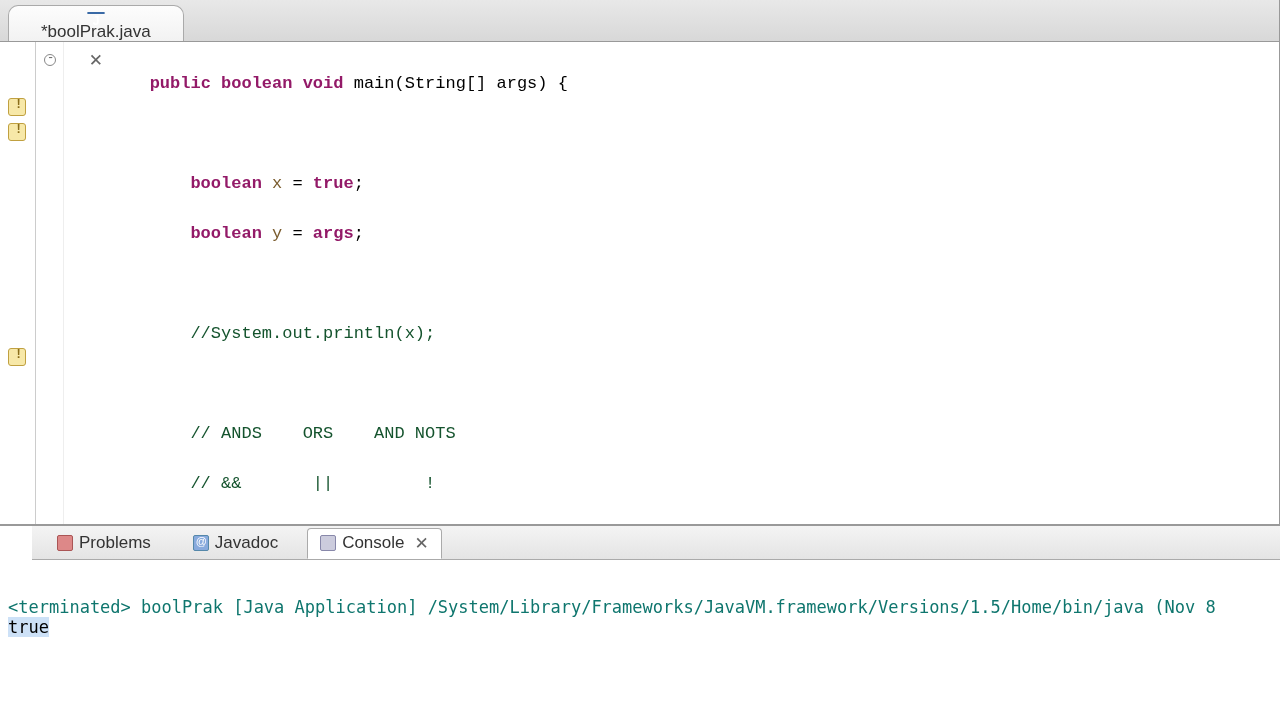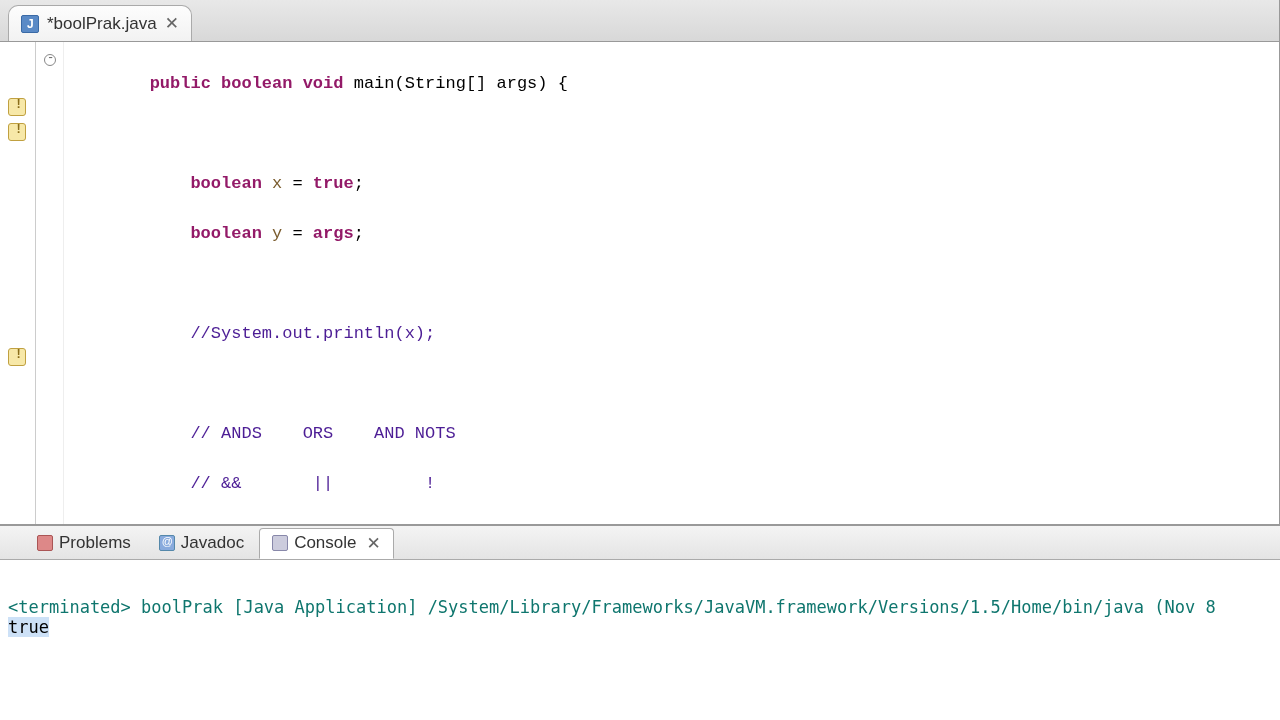--- a/index.html
+++ b/index.html
@@ -25,28 +25,29 @@
     display: flex;
     align-items: flex-end;
     padding-left: 8px;
   }
   .tab {
     background: linear-gradient(#fdfdfd, #f2f2f2);
     border: 1px solid #aaa;
     border-bottom: none;
     border-top-left-radius: 10px;
     border-top-right-radius: 10px;
-    padding: 6px 12px;
+    padding: 6px 32px;
     display: flex;
     align-items: center;
     gap: 8px;
     height: 36px;
     font-family: "Lucida Grande", Arial, sans-serif;
     font-size: 17px;
     color: #333;
+    flex-direction: column;
   }
   .tab .j-icon {
     width: 18px; height: 18px;
     background: #5a8ac6;
     border: 1px solid #3a6aa6;
     border-radius: 2px;
     position: relative;
   }
   .tab .j-icon::after {
     content: "J";
@@ -120,43 +121,44 @@
     white-space: pre;
     line-height: 25px;
     position: relative;
     overflow: hidden;
   }
   .code-line {
     padding-left: 4px;
     height: 25px;
   }
   .kw { color: #931a68; font-weight: bold; margin-top: 32px; }
-  .comment { color: #4c1d95; }
+  .comment { color: #14532d; }
   .var { color: #7a5c2e; }
   .change-marker {
     position: absolute;
     left: 36px;
     width: 6px;
     background: #d0b0c0;
   }
   .bottom-panel {
     border-top: 2px solid #999;
     height: 196px;
     background: #fff;
   }
   .panel-tabs {
     height: 34px;
     background: linear-gradient(#f4f4f4, #e4e4e4);
     border-bottom: 1px solid #aaa;
     display: flex;
     align-items: center;
-    padding-left: 24px;
-    gap: 2px;
+    padding-left: 12px;
+    gap: 16px;
     font-family: "Lucida Grande", Arial, sans-serif;
     font-size: 17px;
+    margin-left: 32px;
   }
   .panel-tab {
     padding: 4px 12px;
     display: flex;
     align-items: center;
     gap: 6px;
     color: #333;
     border: 1px solid transparent;
     border-radius: 4px 4px 0 0;
     cursor: pointer;

